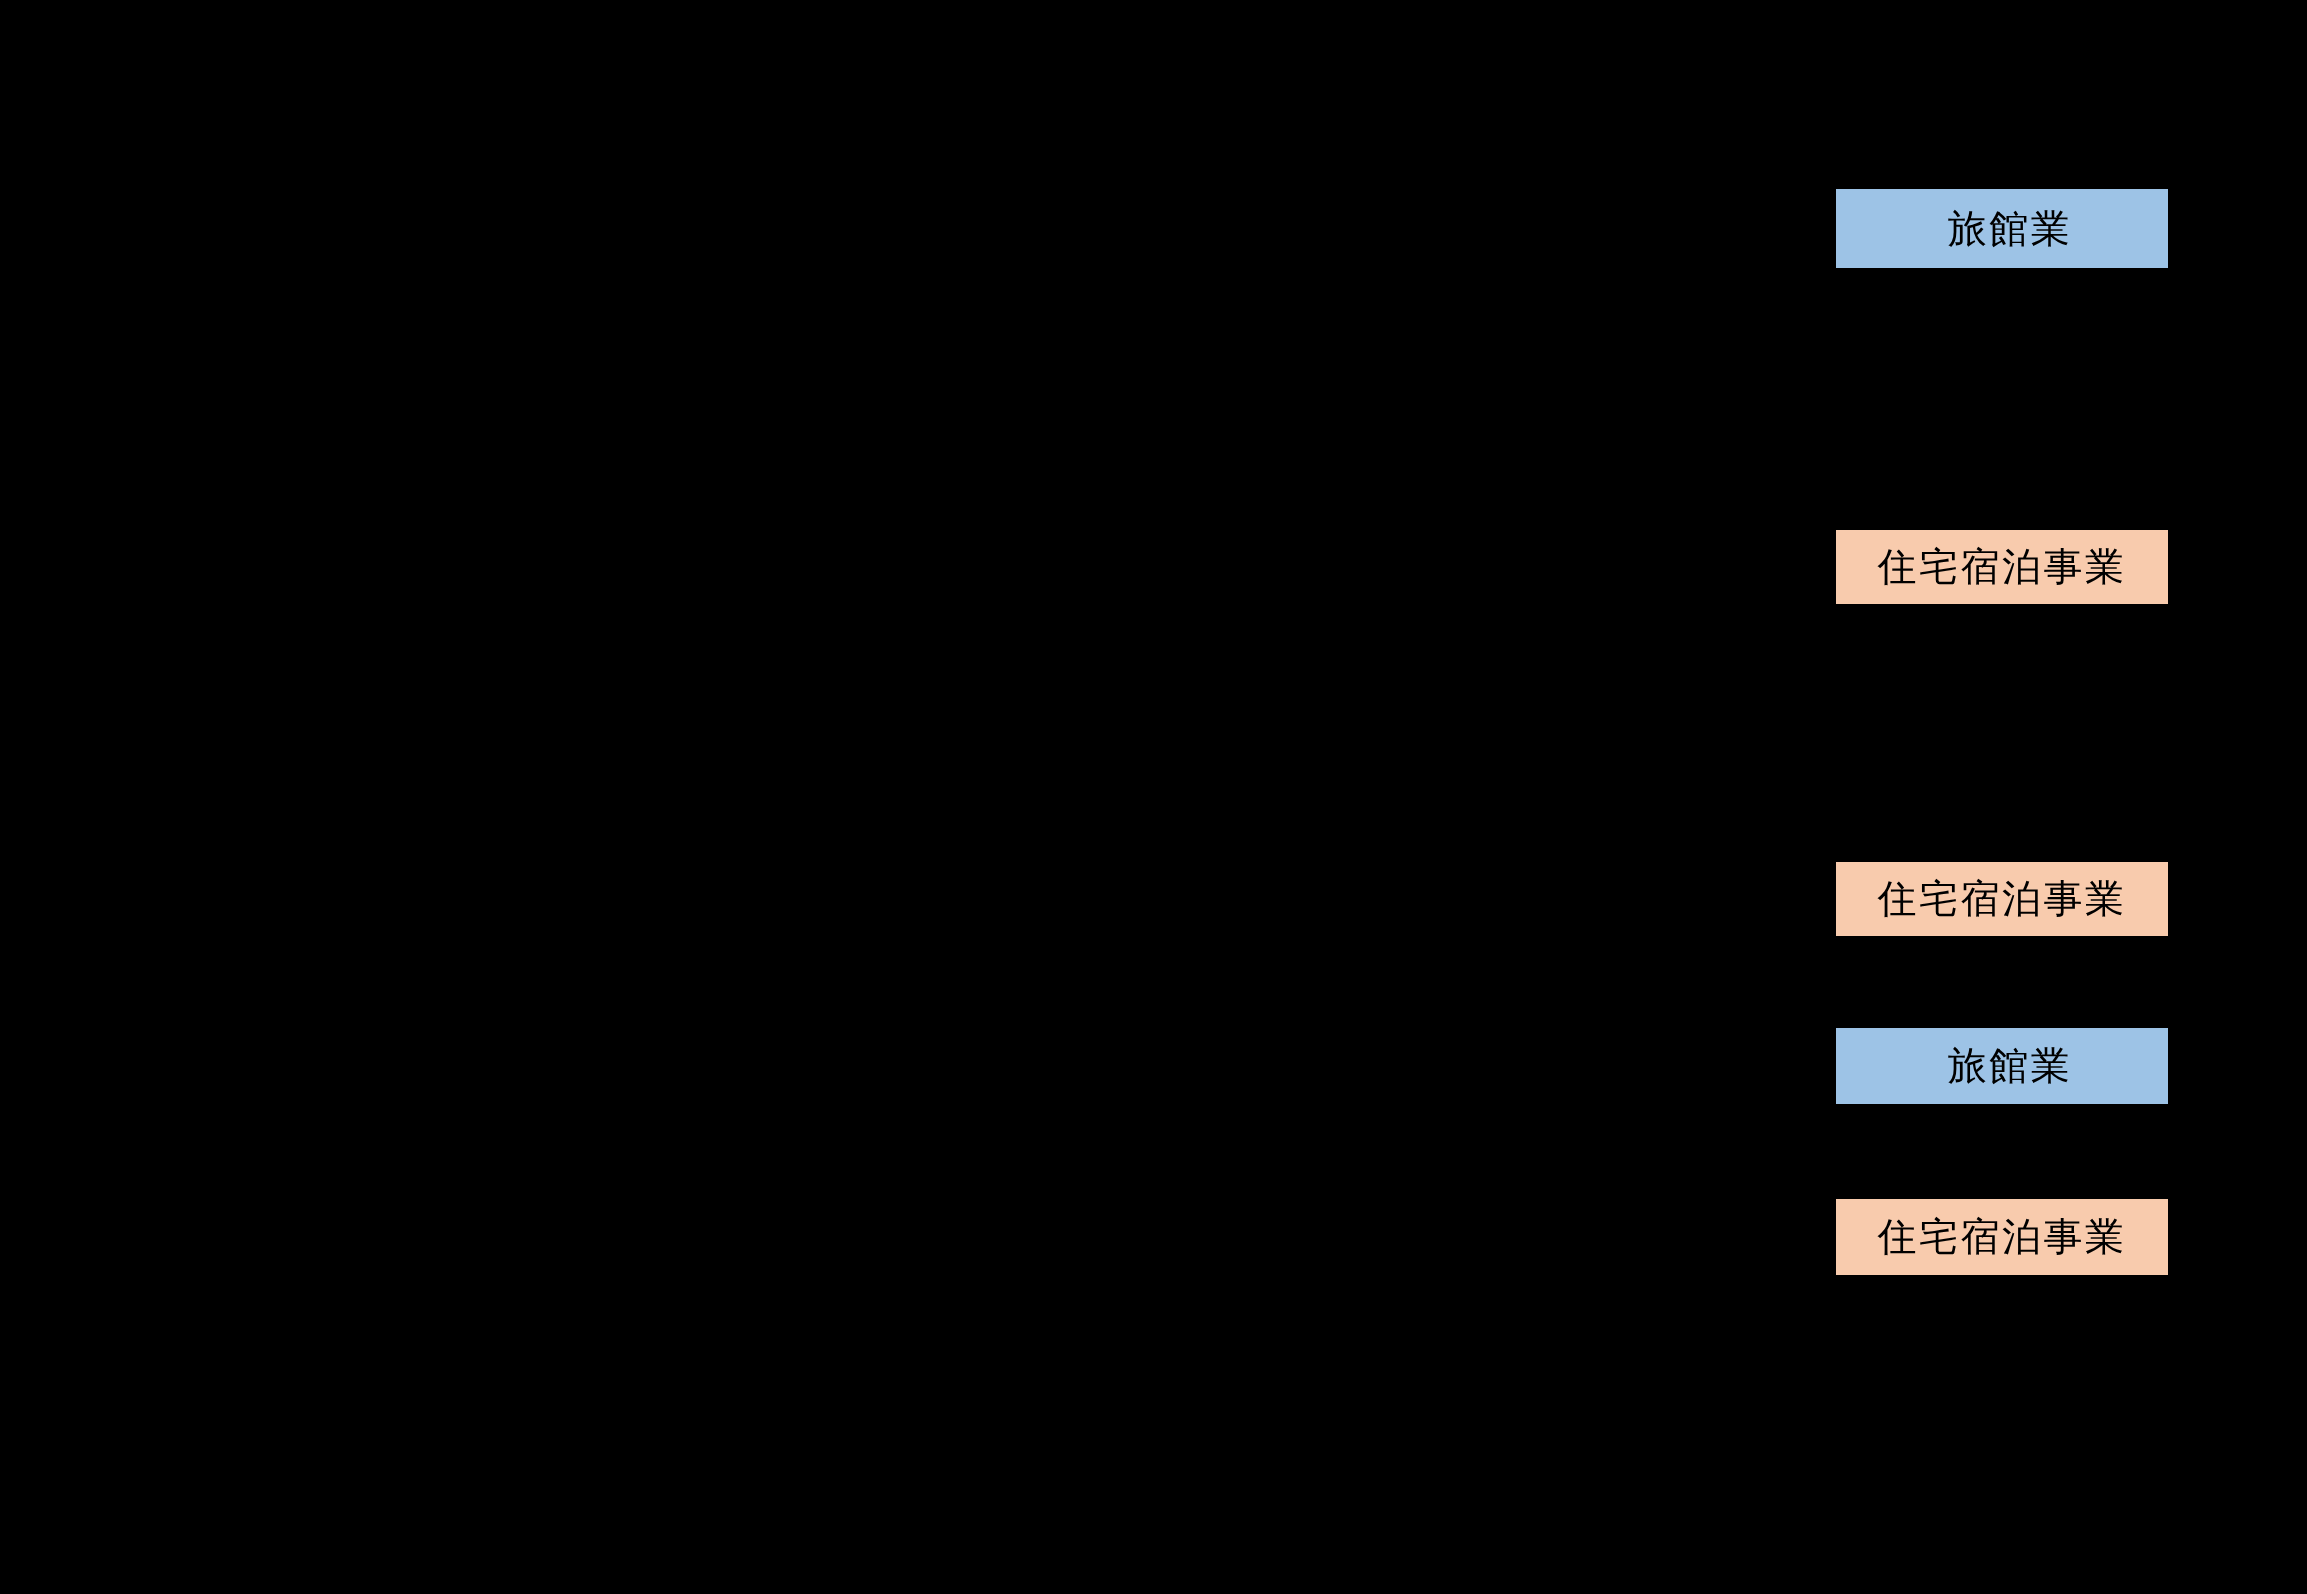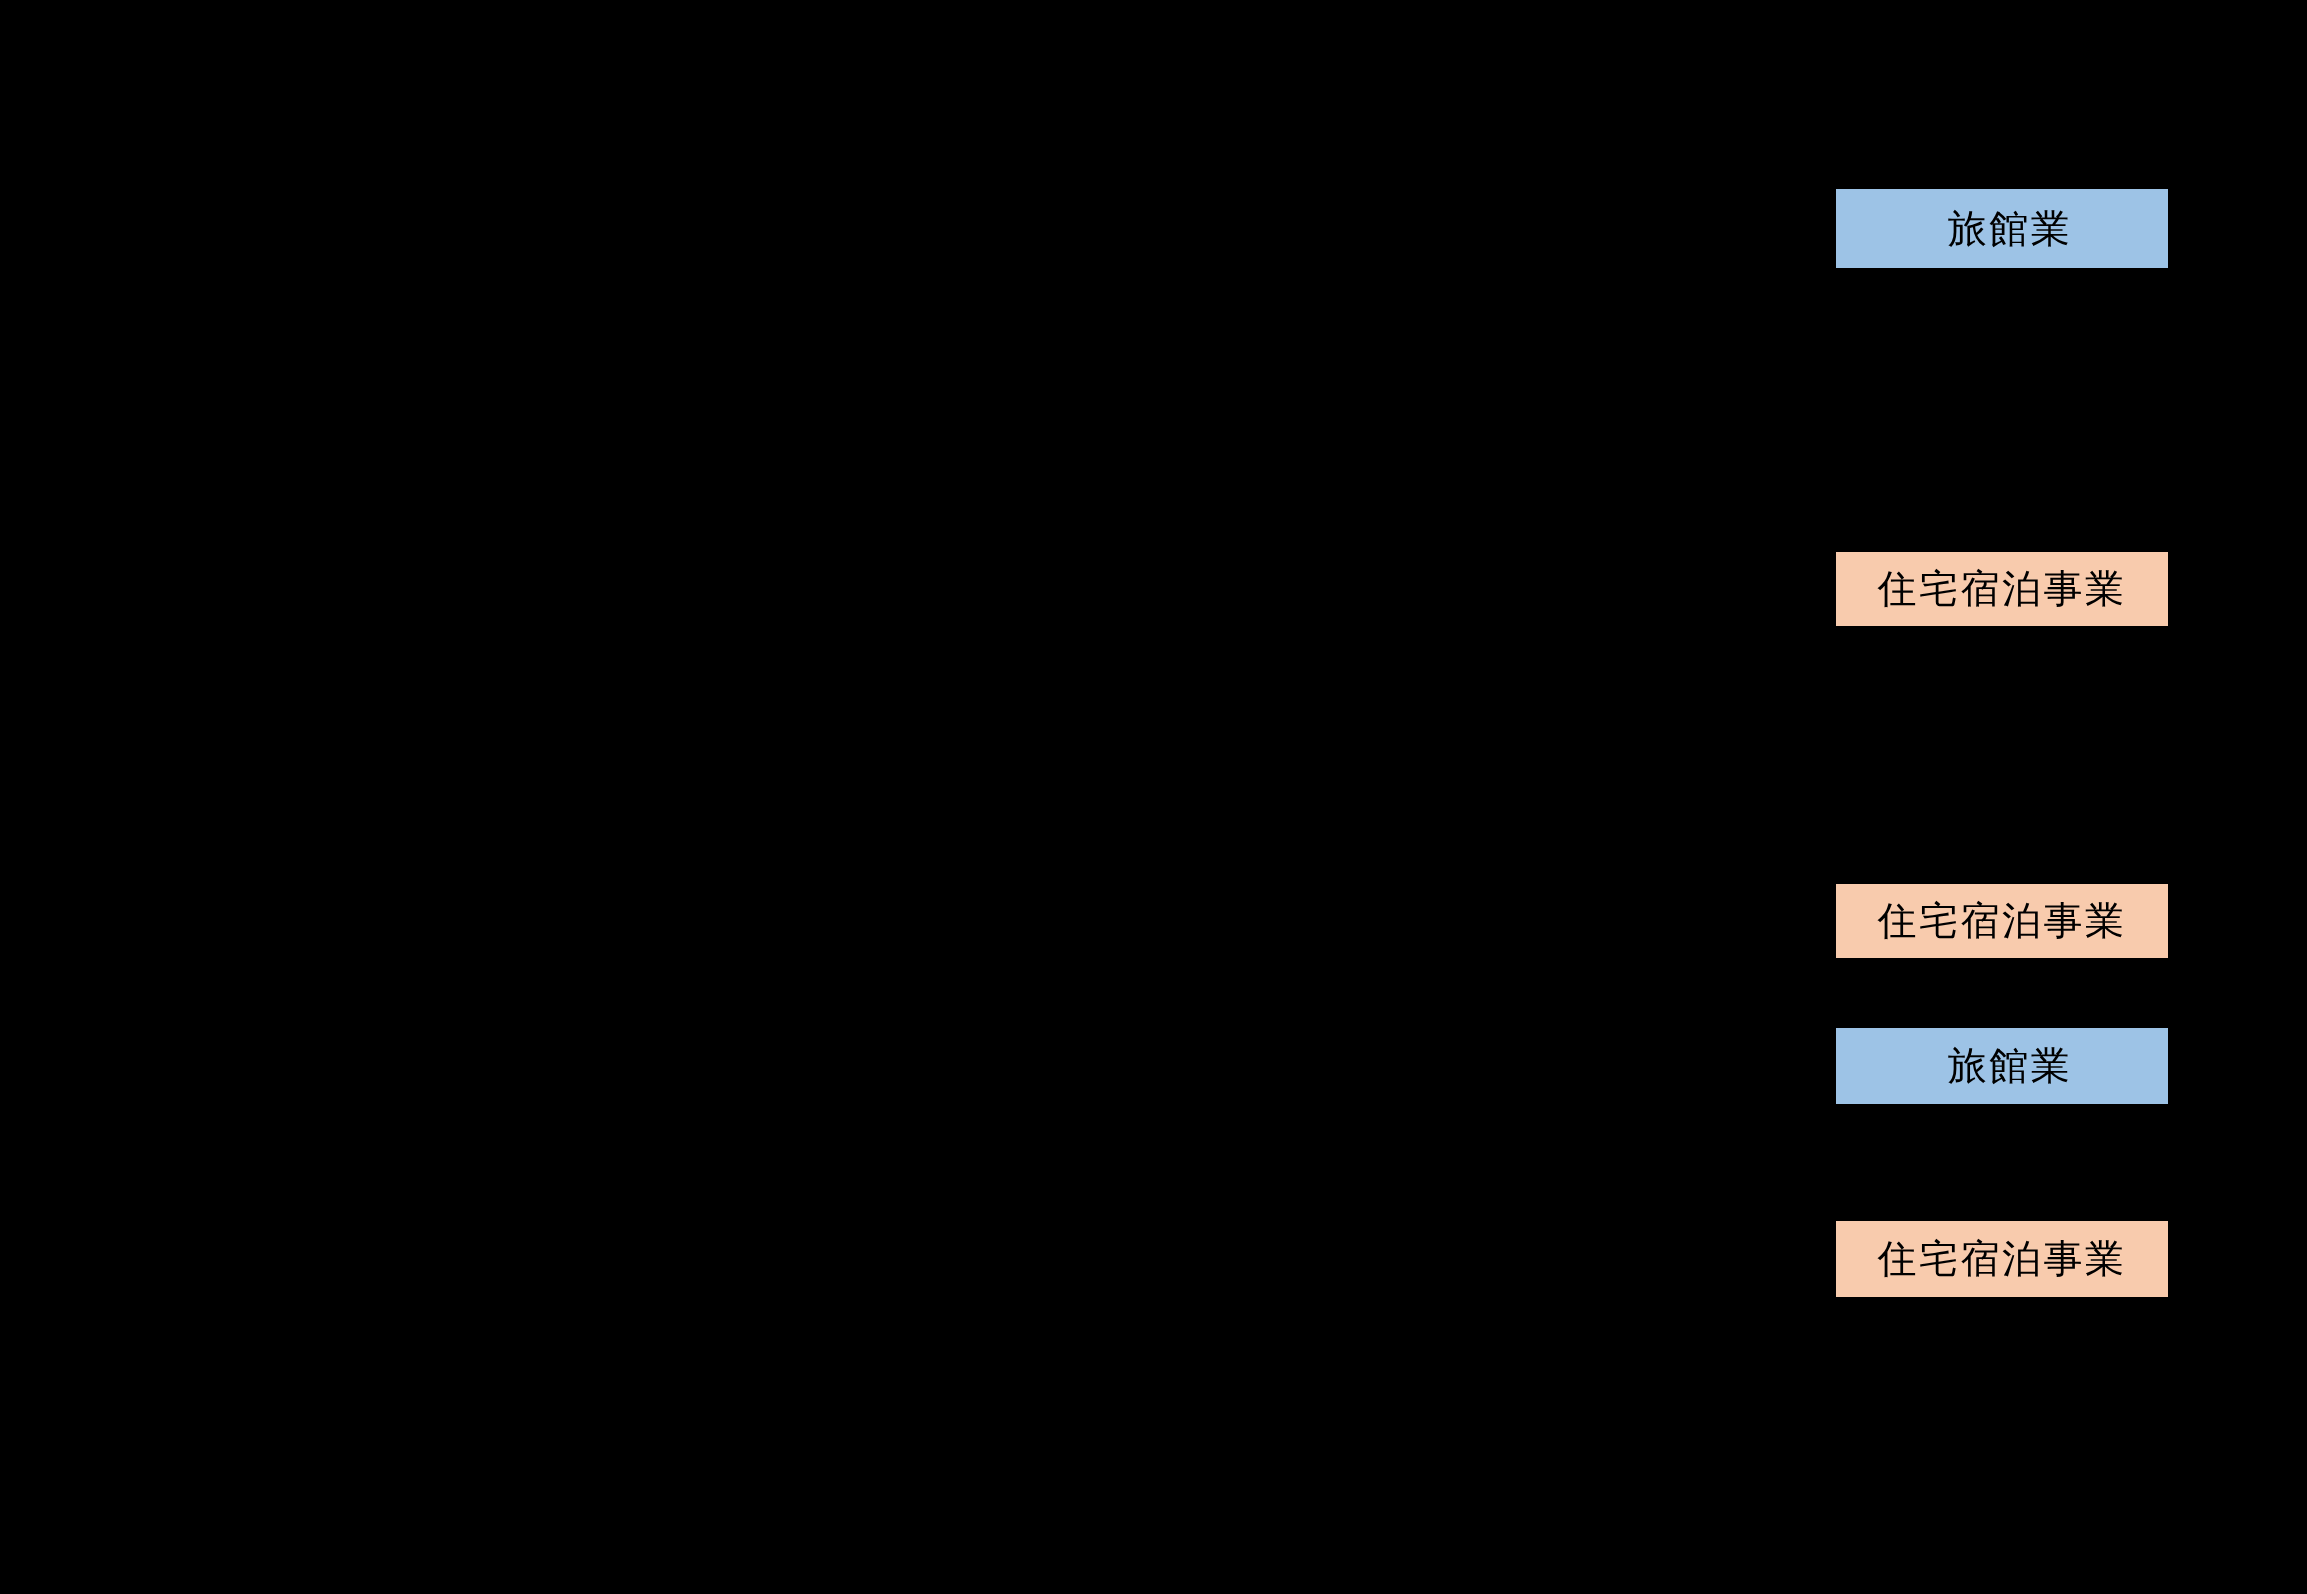--- a/index.html
+++ b/index.html
@@ -30,21 +30,20 @@
     font-weight: 500;
     letter-spacing: 2.5px;
     white-space: nowrap;
   }
   .ryokan {
     background: var(--ryokan-blue, #9DC3E6);
     padding-left: 16px;
   }
   .minpaku {
     background: var(--minpaku-orange, #F8CBAD);
-    margin-top: 22px;
   }
   .box-1 { top: 189px;  height: 79px; }
   .box-2 { top: 530px;  height: 74px; }
   .box-3 { top: 862px; height: 74px; }
   .box-4 { top: 1028px; height: 76px; }
   .box-5 { top: 1199px; height: 76px; }
 </style>
 </head>
 <body>
 

